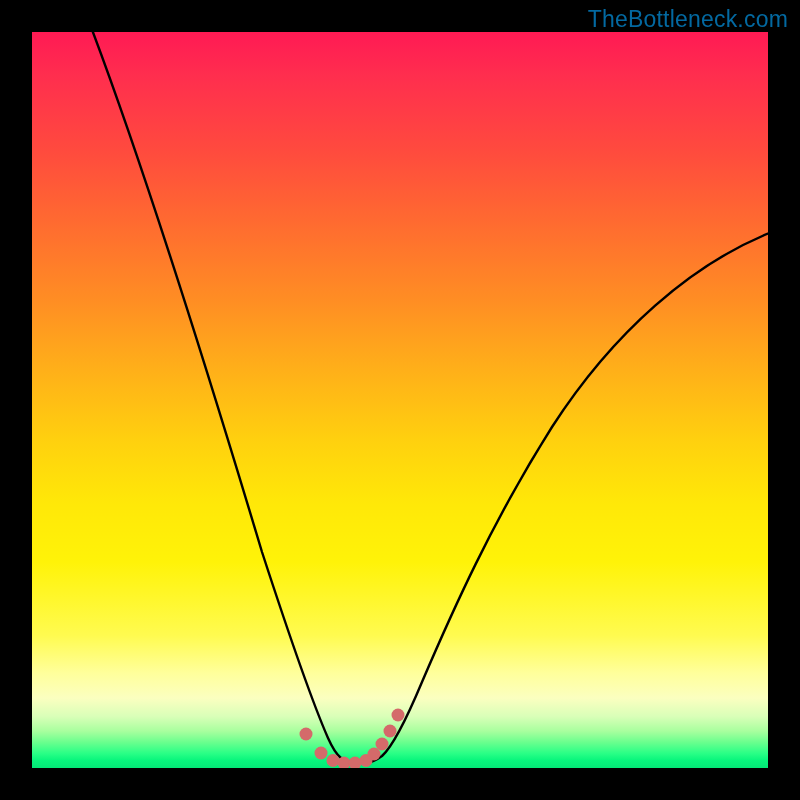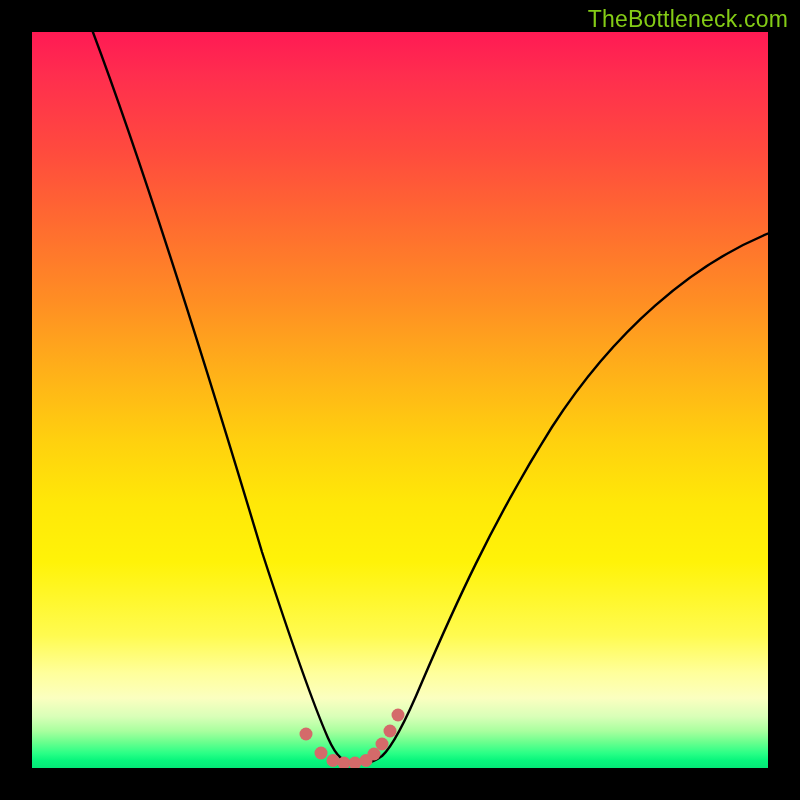--- a/index.html
+++ b/index.html
@@ -49,21 +49,21 @@
       #6aff8e 96.5%,
       #2aff86 98%,
       #07f57c 99%,
       #04e877 100%
     );
   }
   .watermark {
     position: absolute;
     top: 6px;
     right: 12px;
-    color: #84cc16;
+    color: #0369a1;
     font-size: 23px;
     font-weight: 400;
     letter-spacing: 0.2px;
   }
   svg.curve {
     position: absolute;
     inset: 0;
   }
 </style>
 </head>

